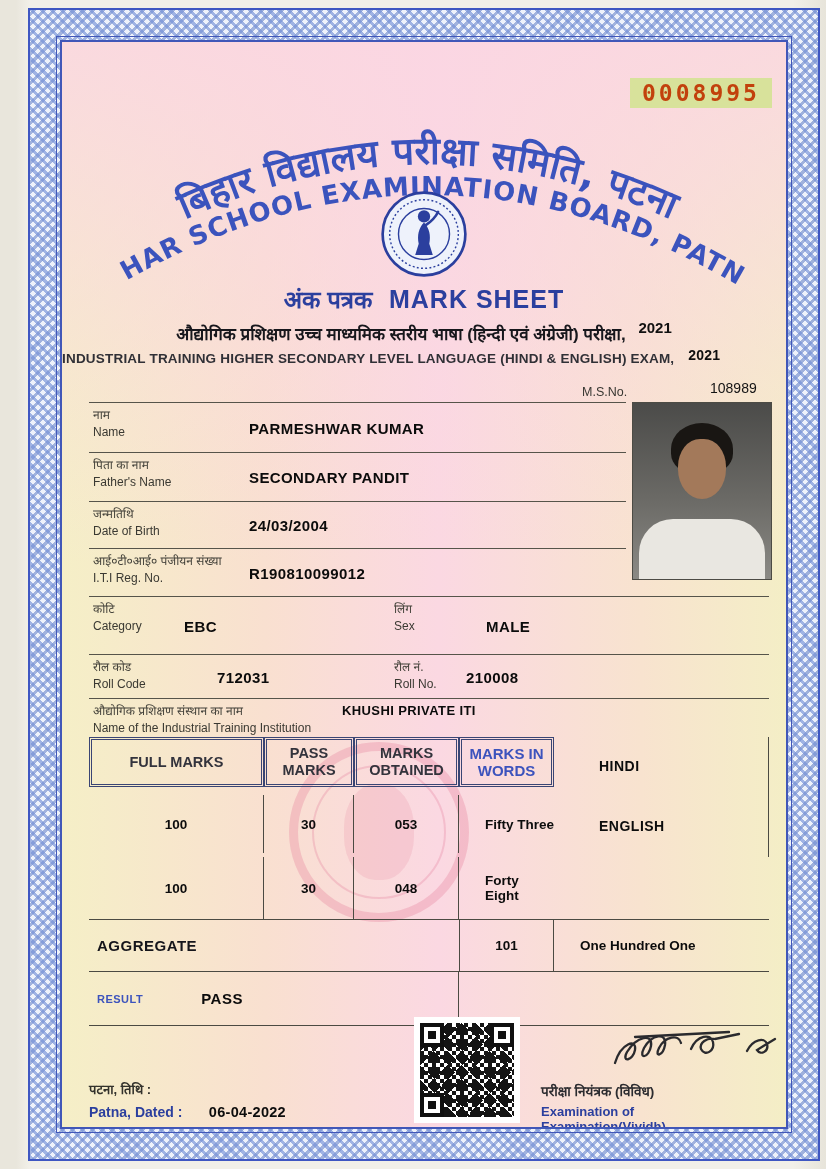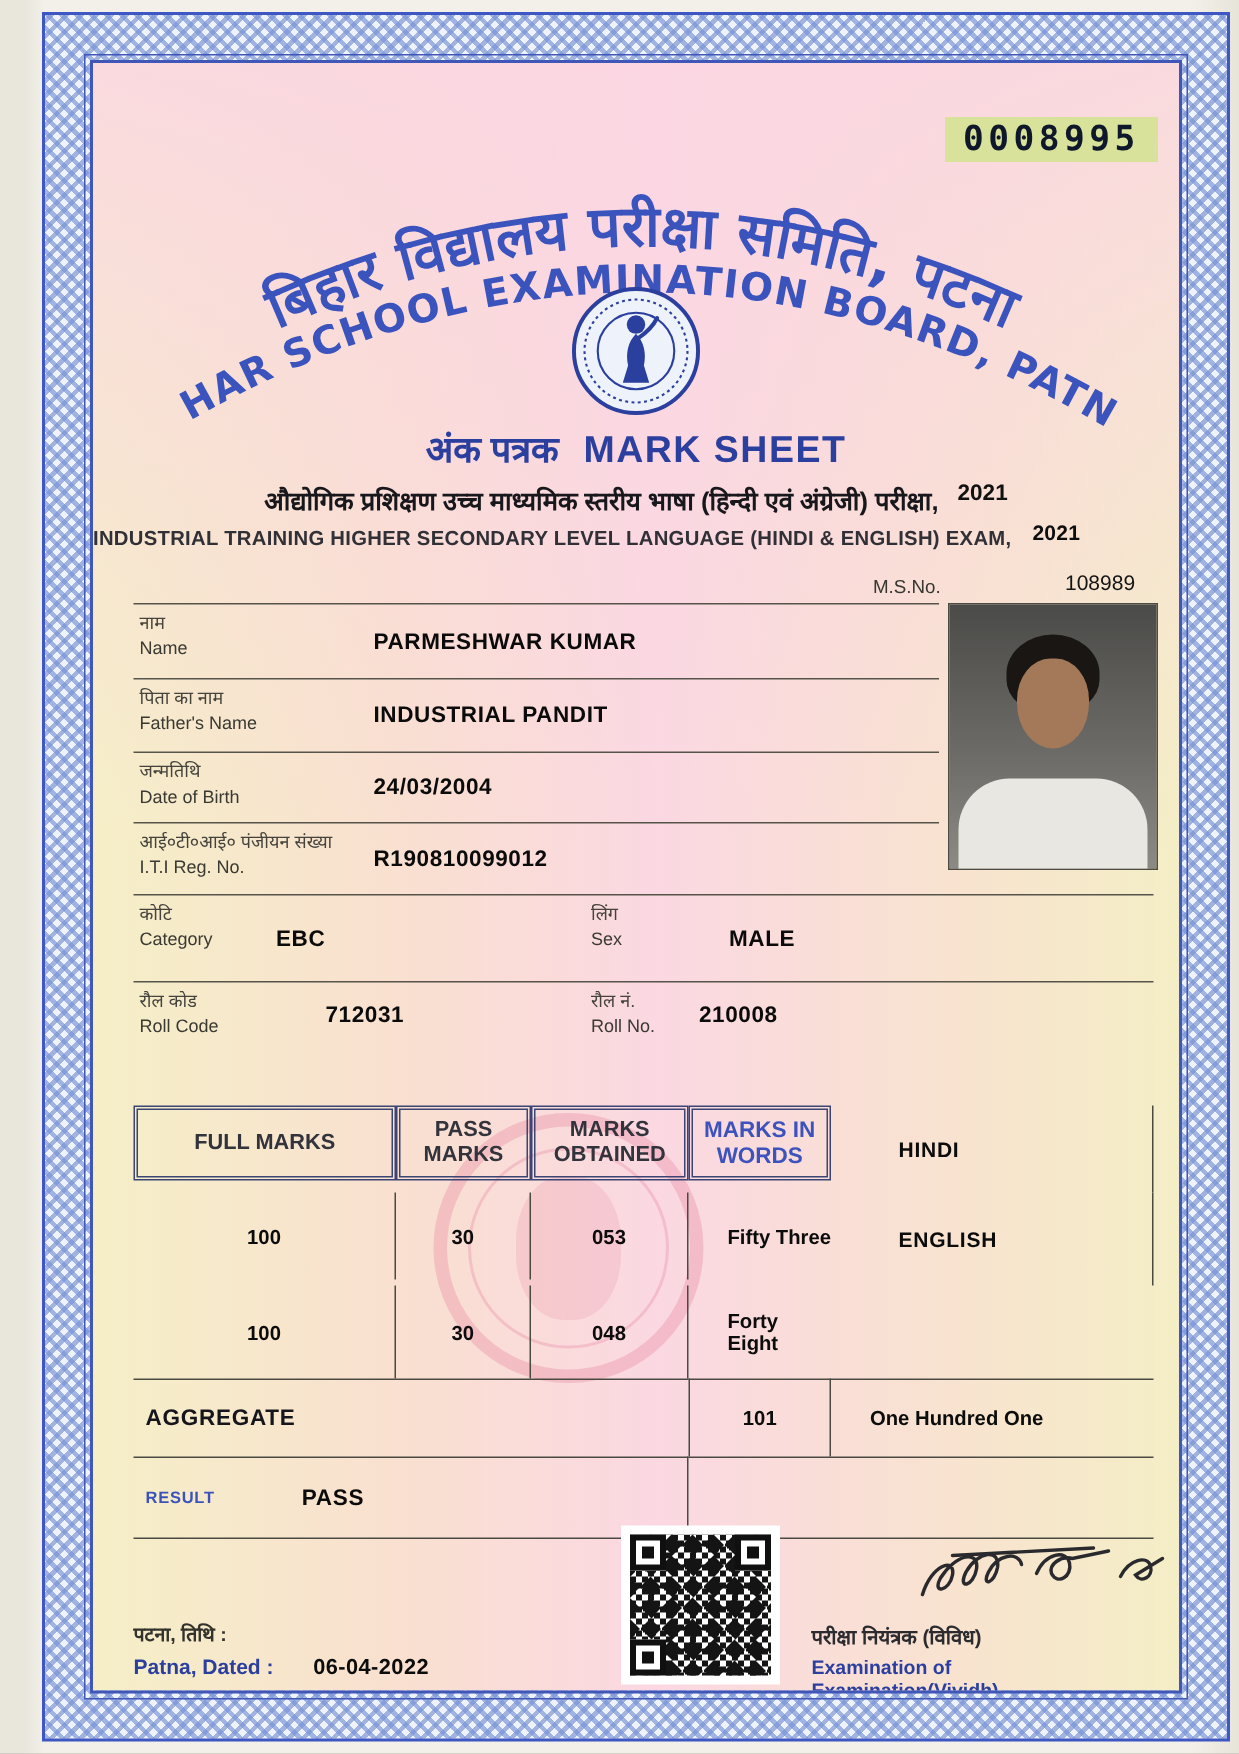--- a/index.html
+++ b/index.html
@@ -15,21 +15,21 @@
             repeating-linear-gradient(45deg, rgba(118,146,216,.65) 0 3px, rgba(255,255,255,0) 3px 7px),
             repeating-linear-gradient(-45deg, rgba(118,146,216,.65) 0 3px, #eef2fb 3px 7px); }
   .inner { position:absolute; inset:30px; border:2px solid #4157b8; overflow:hidden;
            outline:1px solid #4157b8; outline-offset:3px;
            background:
              linear-gradient(180deg, rgba(251,214,227,.85) 0%, rgba(251,214,227,.30) 30%, rgba(251,214,227,0) 48%),
              linear-gradient(90deg,#f5efc7 0%,#f9e0d0 28%,#fbd8e2 52%,#f8e3cf 80%,#f4eec6 100%); }
 
   
   .serial { position:absolute; left:568px; top:36px; padding:2px 12px;
-            background:#d8e29b; color:#0f172a; font-family:"DejaVu Sans Mono",monospace;
+            background:#d8e29b; color:#c2410c; font-family:"DejaVu Sans Mono",monospace;
             font-size:23px; font-weight:700; letter-spacing:3px; }
   .arc-svg { position:absolute; left:0; top:26px; width:732px; height:232px; }
   .arc-svg text { font-family:"DejaVu Sans","Liberation Sans",sans-serif; font-weight:bold; fill:#3b53bd; }
   .arc-hi { font-size:38px; }
   .arc-en { font-size:26px; letter-spacing:1px; }
   .logo { position:absolute; left:50%; top:148px; transform:translateX(-50%); width:88px; height:88px; }
 
   .marksheet-line { position:absolute; left:0; top:240px; width:100%; text-align:center;
                     color:#2b3f9e; font-weight:700; }
   .marksheet-line .hi { font-size:24px; margin-right:12px; }
@@ -178,21 +178,21 @@
             <span class="hi">नाम</span>
             <span class="en">Name</span>
           </span>
           <span class="val">PARMESHWAR KUMAR</span>
         </div>
         <div class="frow" style="top:50px;height:49px;width:537px;">
           <span class="lab">
             <span class="hi">पिता का नाम</span>
             <span class="en">Father's Name</span>
           </span>
-          <span class="val">INDUSTRIAL PANDIT</span>
+          <span class="val">SECONDARY PANDIT</span>
         </div>
         <div class="frow" style="top:99px;height:47px;width:537px;">
           <span class="lab">
             <span class="hi">जन्मतिथि</span>
             <span class="en">Date of Birth</span>
           </span>
           <span class="val">24/03/2004</span>
         </div>
         <div class="frow" style="top:146px;height:48px;width:537px;">
           <span class="lab">
@@ -217,20 +217,27 @@
           <span class="lab">
             <span class="hi">रौल कोड</span>
             <span class="en">Roll Code</span>
           </span>
           <span class="val" style="left:128px;">712031</span>
           <span class="lab2">
             <span class="hi">रौल नं.</span>
             <span class="en">Roll No.</span>
           </span>
           <span class="val" style="left:377px;">210008</span>
+        </div>
+        <div class="frow" style="top:296px;height:39px;width:680px;">
+          <span class="lab">
+            <span class="hi">औद्योगिक प्रशिक्षण संस्थान का नाम</span>
+            <span class="en">Name of the Industrial Training Institution</span>
+          </span>
+          <span class="val" style="left:253px;top:4px;transform:none;font-size:13px;">KHUSHI PRIVATE ITI</span>
         </div>
       </div>
 
       <div class="photo">
         <div class="hair"></div>
         <div class="face"></div>
         <div class="shirt"></div>
       </div>
 
       <div class="seal"></div>

